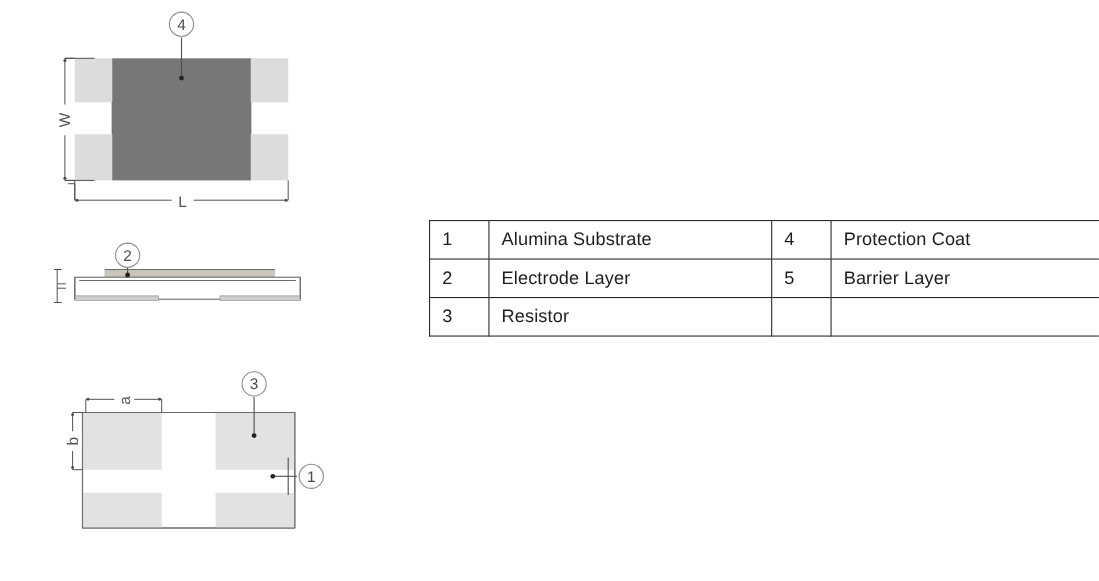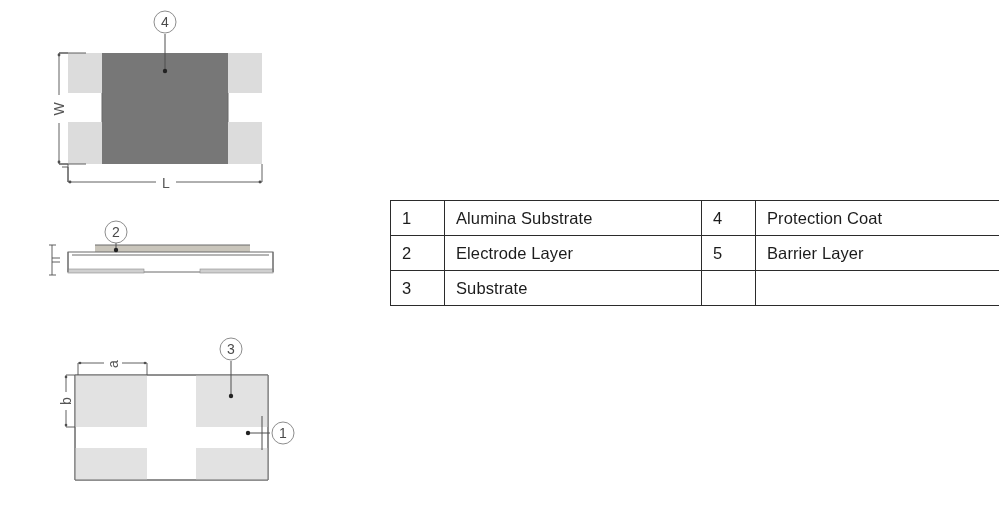--- a/index.html
+++ b/index.html
@@ -214,20 +214,20 @@
         <td class="label2">Protection Coat</td>
       </tr>
       <tr>
         <td class="num">2</td>
         <td class="label">Electrode Layer</td>
         <td class="num2">5</td>
         <td class="label2">Barrier Layer</td>
       </tr>
       <tr>
         <td class="num">3</td>
-        <td class="label">Substrate</td>
+        <td class="label">Resistor</td>
         <td class="num2"></td>
         <td class="label2"></td>
       </tr>
     </tbody>
   </table>
 
 </div>
 
 </body></html>

